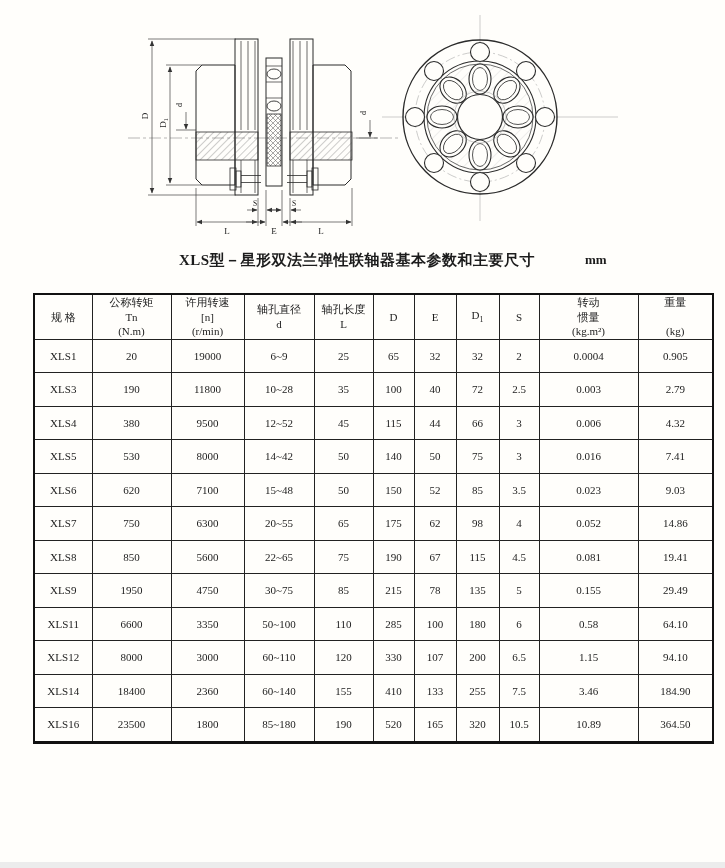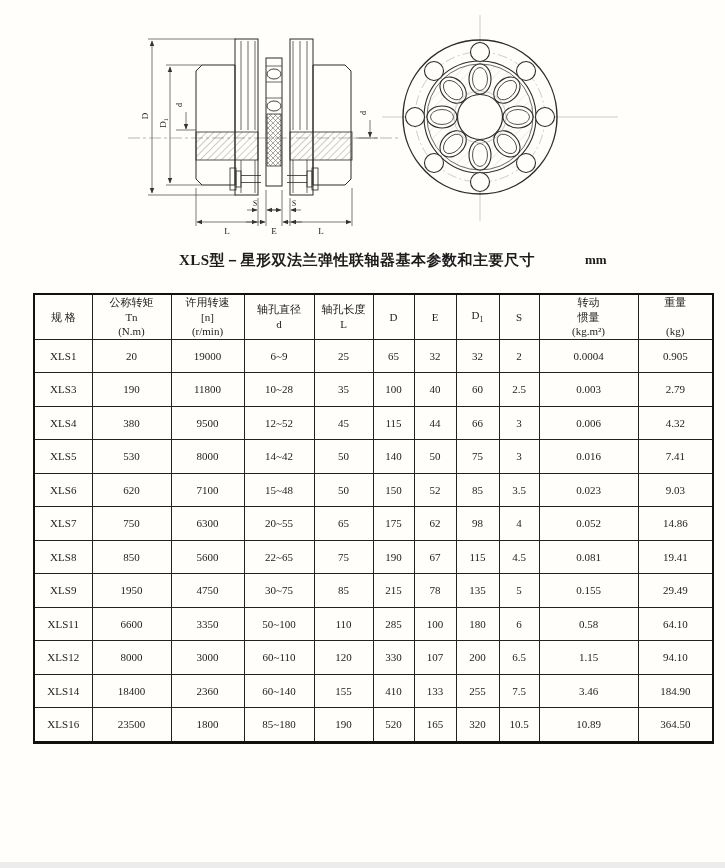--- a/index.html
+++ b/index.html
@@ -272,21 +272,21 @@
           <td>0.905</td>
         </tr>
         <tr>
           <td>XLS3</td>
           <td>190</td>
           <td>11800</td>
           <td>10~28</td>
           <td>35</td>
           <td>100</td>
           <td>40</td>
-          <td>60</td>
+          <td>72</td>
           <td>2.5</td>
           <td>0.003</td>
           <td>2.79</td>
         </tr>
         <tr>
           <td>XLS4</td>
           <td>380</td>
           <td>9500</td>
           <td>12~52</td>
           <td>45</td>

